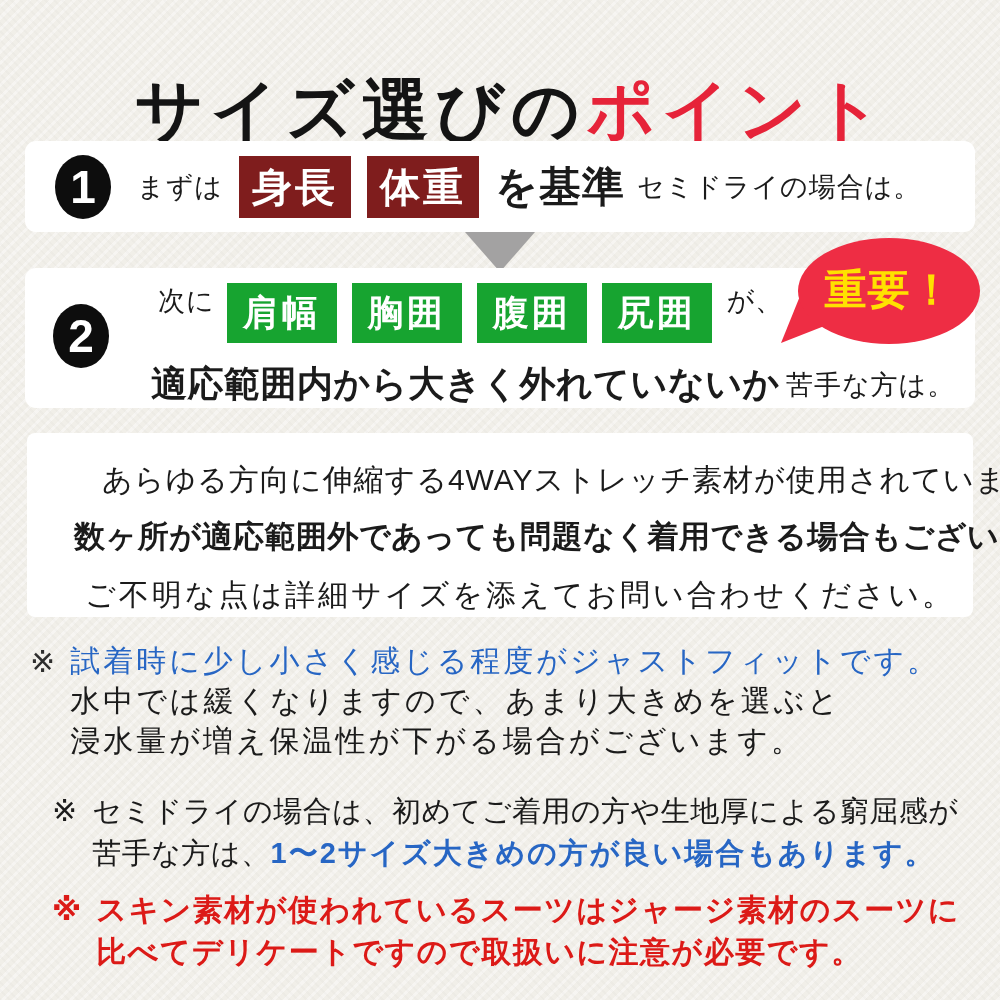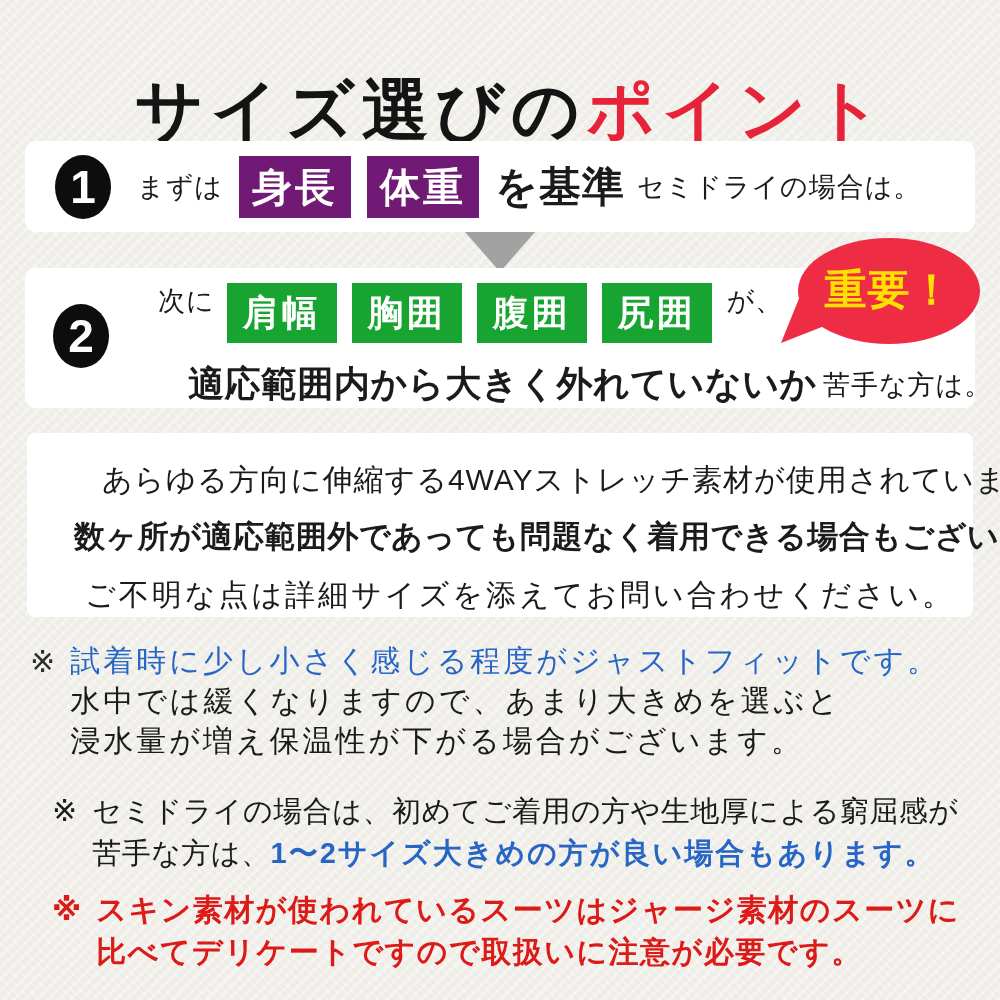--- a/index.html
+++ b/index.html
@@ -40,29 +40,29 @@
     font-size:46px;font-weight:bold;
   }
   .band1 .numcircle{margin-right:26px;}
   .band2 .numcircle{position:absolute;left:28px;top:36px;}
   
   .badge{
     display:inline-flex;align-items:center;justify-content:center;
     color:#ffffff;font-weight:bold;letter-spacing:3px;line-height:1;
     white-space:nowrap;
   }
-  .badge.blue{background:#701a75;font-size:40px;padding:11px 13px;margin-right:16px;}
+  .badge.blue{background:#7f1d1d;font-size:40px;padding:11px 13px;margin-right:16px;}
   .badge.green{background:#17a430;font-size:36px;padding:12px 16px;margin-right:15px;}
   .plain27{font-size:27px;letter-spacing:1px;white-space:nowrap;}
   .band1 .prefix{margin-right:16px;}
   .emph40{font-size:42px;font-weight:800;letter-spacing:1px;margin-right:12px;white-space:nowrap;}
   .row1{position:absolute;left:133px;top:15px;display:flex;}
   .row1 .prefix{margin-right:12px;}
   .row2{position:absolute;left:126px;top:92px;display:flex;align-items:center;}
-  .emph36{font-size:36px;font-weight:800;letter-spacing:0.5px;margin-right:6px;white-space:nowrap;margin-left:37px;}
+  .emph36{font-size:36px;font-weight:800;letter-spacing:0.5px;margin-right:6px;white-space:nowrap;}
   
   .down-arrow{
     position:absolute;left:465px;top:232px;
     width:0;height:0;
     border-left:35px solid transparent;
     border-right:35px solid transparent;
     border-top:40px solid #a3a2a2;
   }
   
   .bubble{position:absolute;left:798px;top:238px;width:182px;height:106px;z-index:6;}

